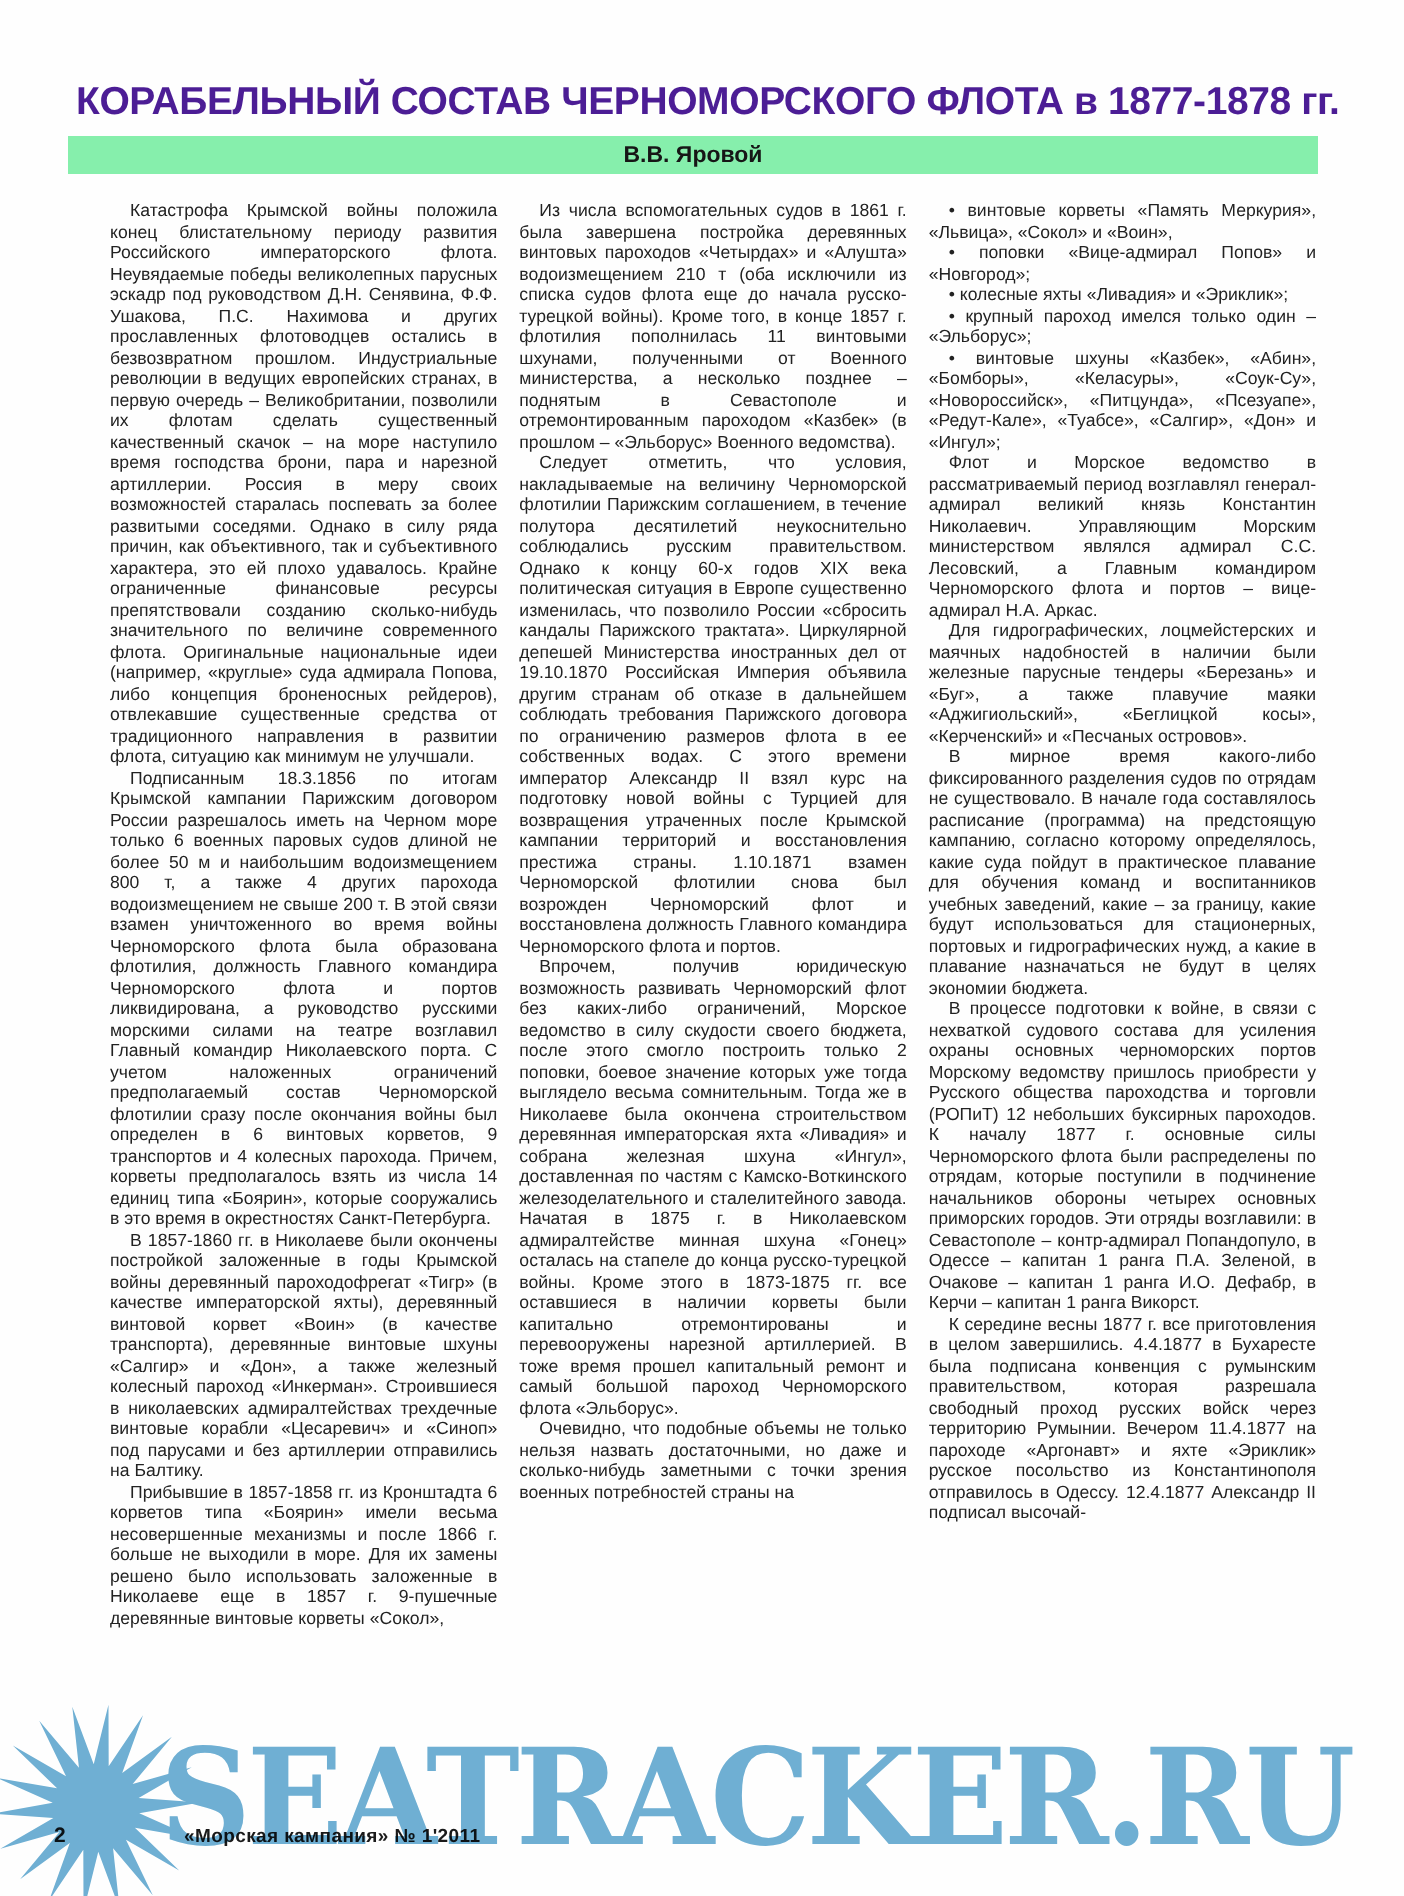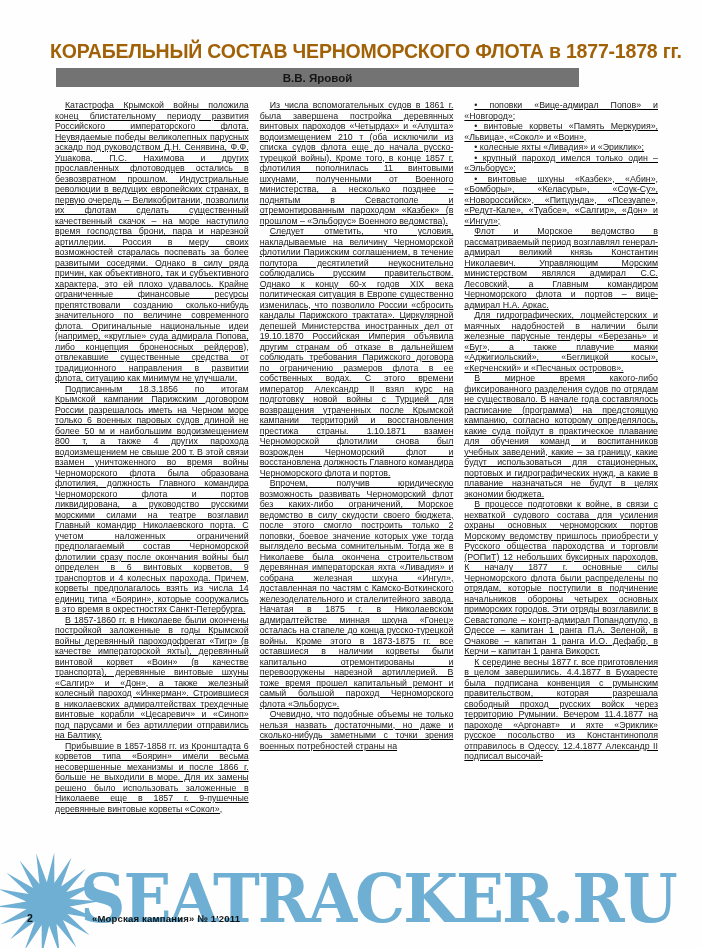--- a/index.html
+++ b/index.html
@@ -15,44 +15,42 @@
     background:#fefefe;
   }
   
   .title{
     position:absolute;
     left:38px;width:624px;top:40px;
     text-align:center;
     font-size:19.5px;
     font-weight:700;
     letter-spacing:-0.2px;
-    color:#a16207;
+    color:#4c1d95;
     white-space:nowrap;
-    margin-left:12px;
   }
   .author-band{
     position:absolute;
-    left:56px;width:523px;top:68px;height:19px;
-    background:#737373;
+    left:34px;width:625px;top:68px;height:19px;
+    background:#86efac;
     display:flex;align-items:center;justify-content:center;
   }
   .author-band span{
     font-size:11.5px;
     font-weight:700;
     color:#161616;
   }
   
   .columns{
     position:absolute;
     left:55px;top:100px;
     width:603px;height:812px;
     display:flex;
     gap:11px;
     overflow:hidden;
-    text-decoration:underline;
   }
   .col{
     flex:1 1 0;
     min-width:0;
     text-align:justify;
     font-size:8.8px;
     line-height:10.5px;
     color:#222222;
     letter-spacing:0;
   }
@@ -116,22 +114,22 @@
         <p class="ind">В 1857-1860 гг. в Николаеве были окончены постройкой заложенные в годы Крымской войны деревянный пароходофрегат «Тигр» (в качестве императорской яхты), деревянный винтовой корвет «Воин» (в качестве транспорта), деревянные винтовые шхуны «Салгир» и «Дон», а также железный колесный пароход «Инкерман». Строившиеся в николаевских адмиралтействах трехдечные винтовые корабли «Цесаревич» и «Синоп» под парусами и без артиллерии отправились на Балтику.</p>
         <p class="ind">Прибывшие в 1857-1858 гг. из Кронштадта 6 корветов типа «Боярин» имели весьма несовершенные механизмы и после 1866 г. больше не выходили в море. Для их замены решено было использовать заложенные в Николаеве еще в 1857 г. 9-пушечные деревянные винтовые корветы «Сокол»,</p>
       </div>
     <div class="col">
         <p class="ind">Из числа вспомогательных судов в 1861 г. была завершена постройка деревянных винтовых пароходов «Четырдах» и «Алушта» водоизмещением 210 т (оба исключили из списка судов флота еще до начала русско-турецкой войны). Кроме того, в конце 1857 г. флотилия пополнилась 11 винтовыми шхунами, полученными от Военного министерства, а несколько позднее – поднятым в Севастополе и отремонтированным пароходом «Казбек» (в прошлом – «Эльборус» Военного ведомства).</p>
         <p class="ind">Следует отметить, что условия, накладываемые на величину Черноморской флотилии Парижским соглашением, в течение полутора десятилетий неукоснительно соблюдались русским правительством. Однако к концу 60-х годов XIX века политическая ситуация в Европе существенно изменилась, что позволило России «сбросить кандалы Парижского трактата». Циркулярной депешей Министерства иностранных дел от 19.10.1870 Российская Империя объявила другим странам об отказе в дальнейшем соблюдать требования Парижского договора по ограничению размеров флота в ее собственных водах. С этого времени император Александр II взял курс на подготовку новой войны с Турцией для возвращения утраченных после Крымской кампании территорий и восстановления престижа страны. 1.10.1871 взамен Черноморской флотилии снова был возрожден Черноморский флот и восстановлена должность Главного командира Черноморского флота и портов.</p>
         <p class="ind">Впрочем, получив юридическую возможность развивать Черноморский флот без каких-либо ограничений, Морское ведомство в силу скудости своего бюджета, после этого смогло построить только 2 поповки, боевое значение которых уже тогда выглядело весьма сомнительным. Тогда же в Николаеве была окончена строительством деревянная императорская яхта «Ливадия» и собрана железная шхуна «Ингул», доставленная по частям с Камско-Воткинского железоделательного и сталелитейного завода. Начатая в 1875 г. в Николаевском адмиралтействе минная шхуна «Гонец» осталась на стапеле до конца русско-турецкой войны. Кроме этого в 1873-1875 гг. все оставшиеся в наличии корветы были капитально отремонтированы и перевооружены нарезной артиллерией. В тоже время прошел капитальный ремонт и самый большой пароход Черноморского флота «Эльборус».</p>
         <p class="ind">Очевидно, что подобные объемы не только нельзя назвать достаточными, но даже и сколько-нибудь заметными с точки зрения военных потребностей страны на</p>
       </div>
     <div class="col">
+        <p class="ind">• винтовые корветы «Память Меркурия», «Львица», «Сокол» и «Воин»,</p>
         <p class="ind">• поповки «Вице-адмирал Попов» и «Новгород»;</p>
-        <p class="ind">• винтовые корветы «Память Меркурия», «Львица», «Сокол» и «Воин»,</p>
         <p class="ind">• колесные яхты «Ливадия» и «Эриклик»;</p>
         <p class="ind">• крупный пароход имелся только один – «Эльборус»;</p>
         <p class="ind">• винтовые шхуны «Казбек», «Абин», «Бомборы», «Келасуры», «Соук-Су», «Новороссийск», «Питцунда», «Псезуапе», «Редут-Кале», «Туабсе», «Салгир», «Дон» и «Ингул»;</p>
         <p class="ind">Флот и Морское ведомство в рассматриваемый период возглавлял генерал-адмирал великий князь Константин Николаевич. Управляющим Морским министерством являлся адмирал С.С. Лесовский, а Главным командиром Черноморского флота и портов – вице-адмирал Н.А. Аркас.</p>
         <p class="ind">Для гидрографических, лоцмейстерских и маячных надобностей в наличии были железные парусные тендеры «Березань» и «Буг», а также плавучие маяки «Аджигиольский», «Беглицкой косы», «Керченский» и «Песчаных островов».</p>
         <p class="ind">В мирное время какого-либо фиксированного разделения судов по отрядам не существовало. В начале года составлялось расписание (программа) на предстоящую кампанию, согласно которому определялось, какие суда пойдут в практическое плавание для обучения команд и воспитанников учебных заведений, какие – за границу, какие будут использоваться для стационерных, портовых и гидрографических нужд, а какие в плавание назначаться не будут в целях экономии бюджета.</p>
         <p class="ind">В процессе подготовки к войне, в связи с нехваткой судового состава для усиления охраны основных черноморских портов Морскому ведомству пришлось приобрести у Русского общества пароходства и торговли (РОПиТ) 12 небольших буксирных пароходов. К началу 1877 г. основные силы Черноморского флота были распределены по отрядам, которые поступили в подчинение начальников обороны четырех основных приморских городов. Эти отряды возглавили: в Севастополе – контр-адмирал Попандопуло, в Одессе – капитан 1 ранга П.А. Зеленой, в Очакове – капитан 1 ранга И.О. Дефабр, в Керчи – капитан 1 ранга Викорст.</p>
         <p class="ind">К середине весны 1877 г. все приготовления в целом завершились. 4.4.1877 в Бухаресте была подписана конвенция с румынским правительством, которая разрешала свободный проход русских войск через территорию Румынии. Вечером 11.4.1877 на пароходе «Аргонавт» и яхте «Эриклик» русское посольство из Константинополя отправилось в Одессу. 12.4.1877 Александр II подписал высочай-</p>
       </div>
   </div>

